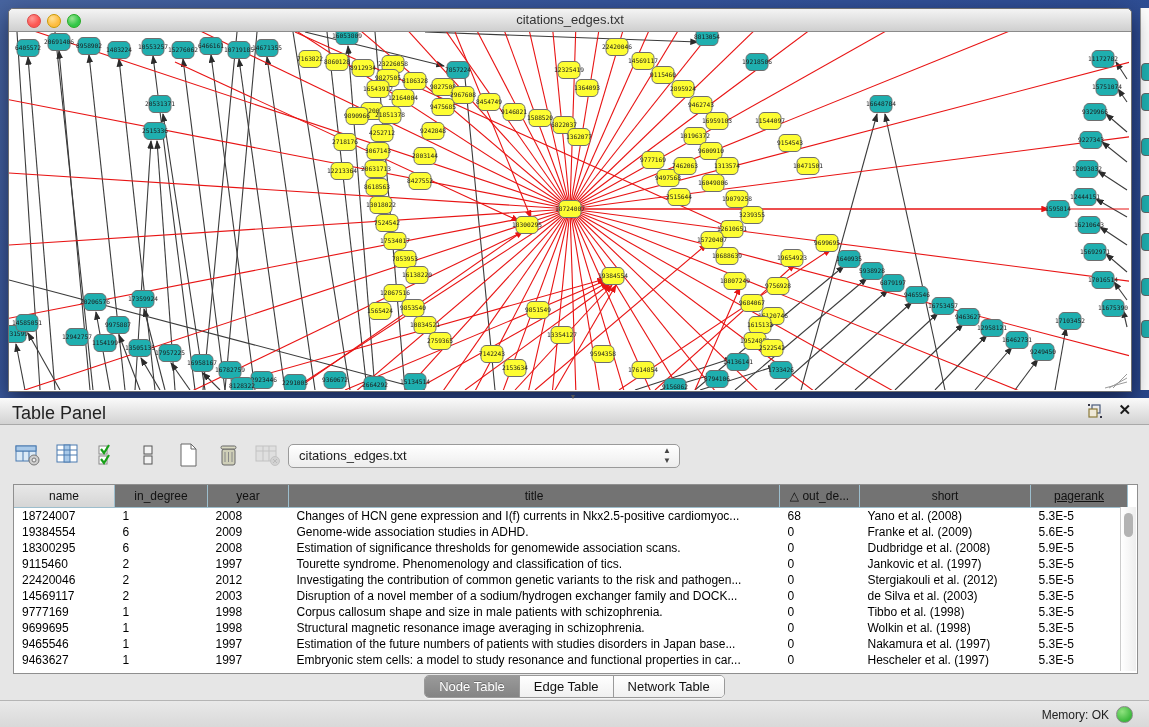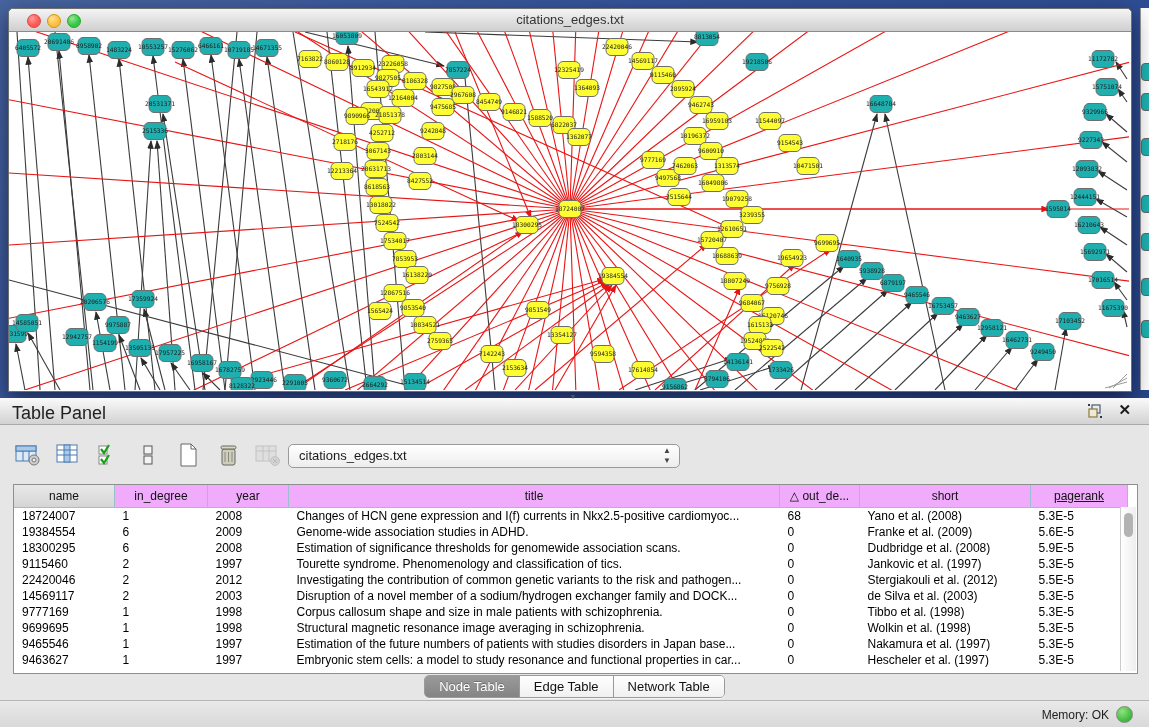--- a/index.html
+++ b/index.html
@@ -36,21 +36,21 @@
   #toolbar{position:absolute;left:14px;top:40px;height:34px;display:flex;align-items:center;gap:12px;}
   .tool-btn{width:28px;height:28px;display:flex;align-items:center;justify-content:center;}
   #table-selector{position:absolute;left:288px;top:46px;width:392px;height:24px;
     background:linear-gradient(#ffffff,#ededed);border:1px solid #9a9a9a;border-radius:5px;
     font-size:13px;color:#1a1a1a;line-height:22px;padding-left:10px;box-sizing:border-box;}
   #selector-arrows{position:absolute;right:8px;top:1px;font-size:8px;color:#444;line-height:10px;}
   
   #table-wrap{position:absolute;left:13px;top:86px;width:1123px;height:188px;background:#fff;
     border:1px solid #8f8f8f;overflow:hidden;}
   table{border-collapse:collapse;table-layout:fixed;width:1093px;font-size:12px;}
-  th{background:#f0abfc;border:1px solid #9dbecd;border-top:none;font-weight:normal;
+  th{background:#737373;border:1px solid #9dbecd;border-top:none;font-weight:normal;
      height:20px;color:#111;overflow:hidden;white-space:nowrap;}
   th.first{background:linear-gradient(#e8e8e8,#d5d5d5);border-left:none;text-align:center;}
   td{height:16px;padding:0 4px 0 8px;color:#000;overflow:hidden;white-space:nowrap;
      border:none;}
   #vscroll{position:absolute;right:1px;top:22px;width:15px;height:164px;background:linear-gradient(90deg,#ffffff,#eeeeee);
      border-left:1px solid #ccc;}
   #vthumb{position:absolute;left:3px;top:6px;width:9px;height:24px;border-radius:5px;background:#b3b3b3;}
   
   #tabs{position:absolute;left:0;right:0;top:277px;height:22px;text-align:center;}
   #tabs-inner{display:inline-flex;border:1px solid #9a9a9a;border-radius:5px;overflow:hidden;

